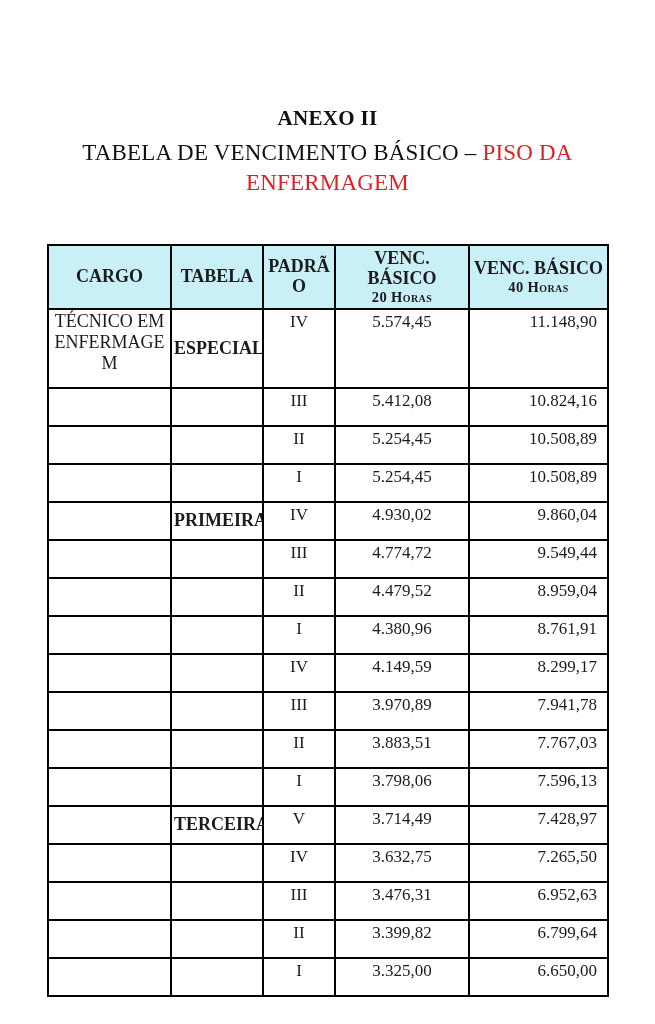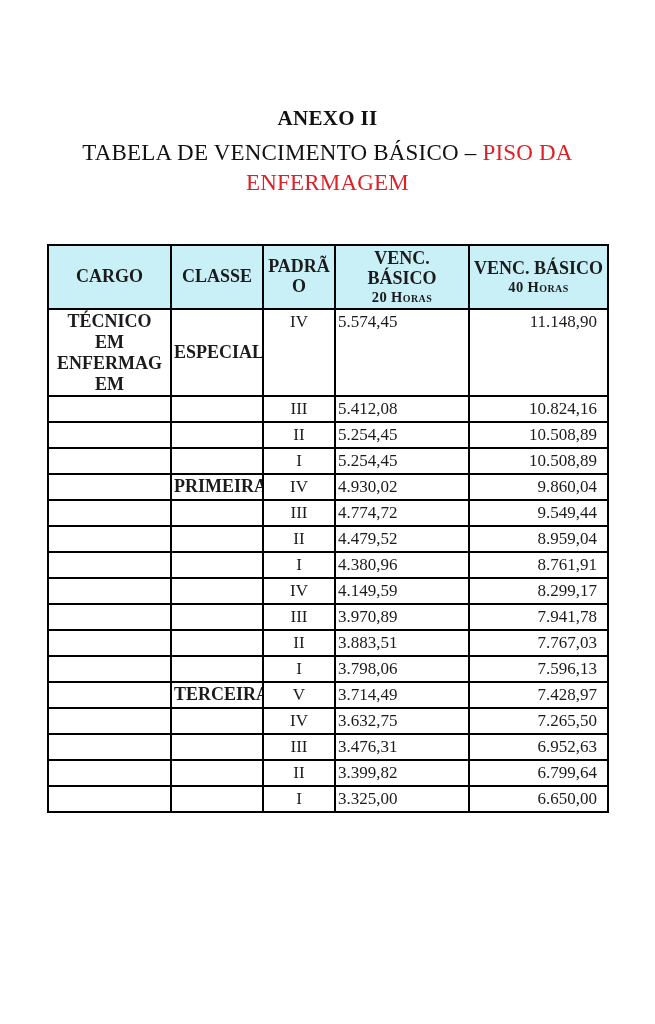--- a/index.html
+++ b/index.html
@@ -51,32 +51,32 @@
   .salary td {
     height:23px;
     font-size:17px; line-height:23px;
     padding:0 2px;
     vertical-align:top;
     background:#ffffff;
   }
   tr.tall td { height:64px; }
 
   td.c-cargo {
-    font-weight:bold; text-align:center;
+    font-weight:normal; text-align:center;
     font-size:18px; line-height:21px;
-    padding:1px 3px 0 3px;
+    padding:1px 3px 12px 3px;
     word-break:break-word; overflow-wrap:anywhere;
   }
   td.c-classe {
     text-align:center; vertical-align:middle;
     font-size:18px;
     font-weight:bold;
   }
   td.c-padrao { text-align:center;margin-left:24px; }
-  td.c-v20 { text-align:left; }
+  td.c-v20 { text-align:center; }
   td.c-v40 { text-align:right; padding-right:10px;padding-left:9px; }
 
   .colw-cargo  { width:123px; }
   .colw-classe { width:92px;  }
   .colw-padrao { width:72px;  }
   .colw-v20    { width:134px; }
   .colw-v40    { width:139px; }
 </style>
 </head>
 <body>
@@ -95,21 +95,21 @@
       <col class="colw-v20">
       <col class="colw-v40">
     </colgroup>
     <thead>
       <tr>
         <th>
           <div>CARGO</div>
           <div class="sub-label"></div>
         </th>
         <th>
-          <div>CLASSE</div>
+          <div>TABELA</div>
           <div class="sub-label"></div>
         </th>
         <th>
           <div>PADRÃO</div>
           <div class="sub-label"></div>
         </th>
         <th>
           <div>VENC. BÁSICO</div>
           <div class="sub-label">20 Horas</div>
         </th>

